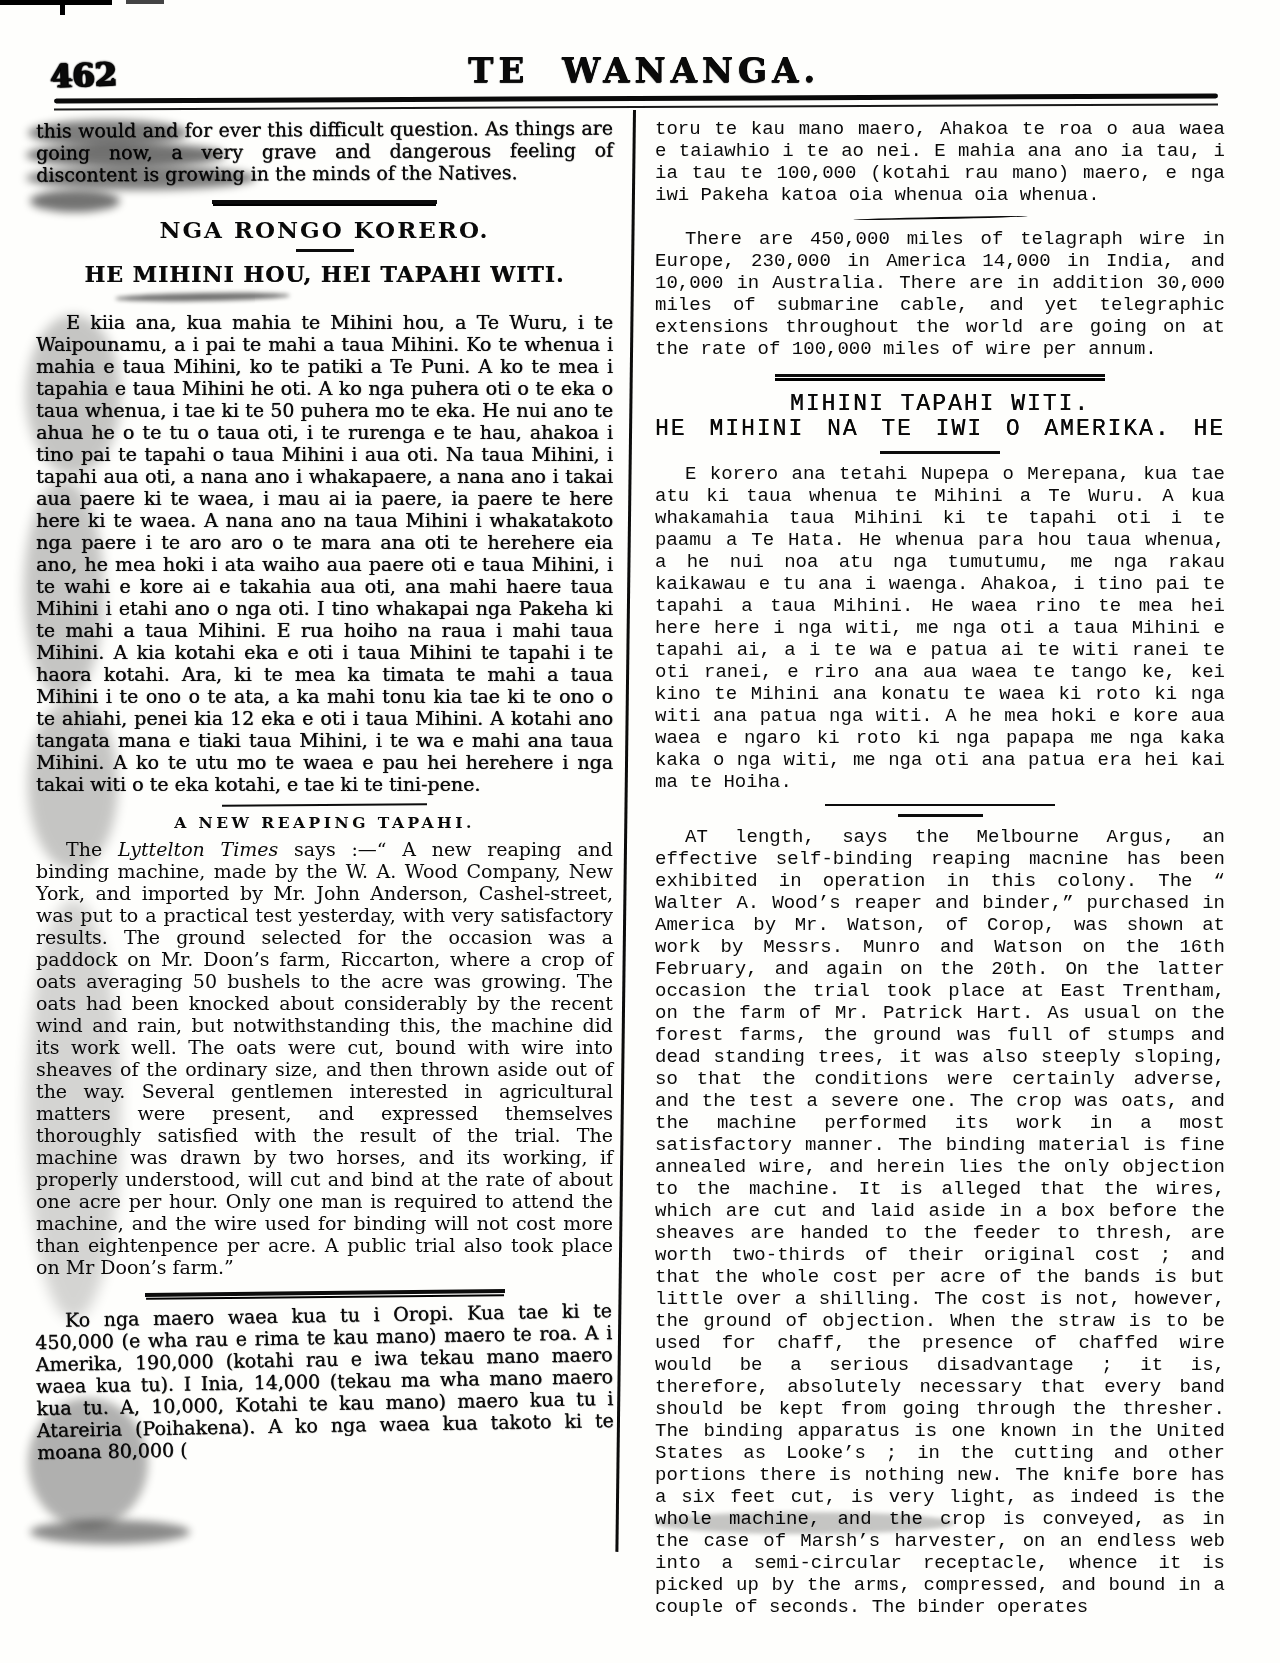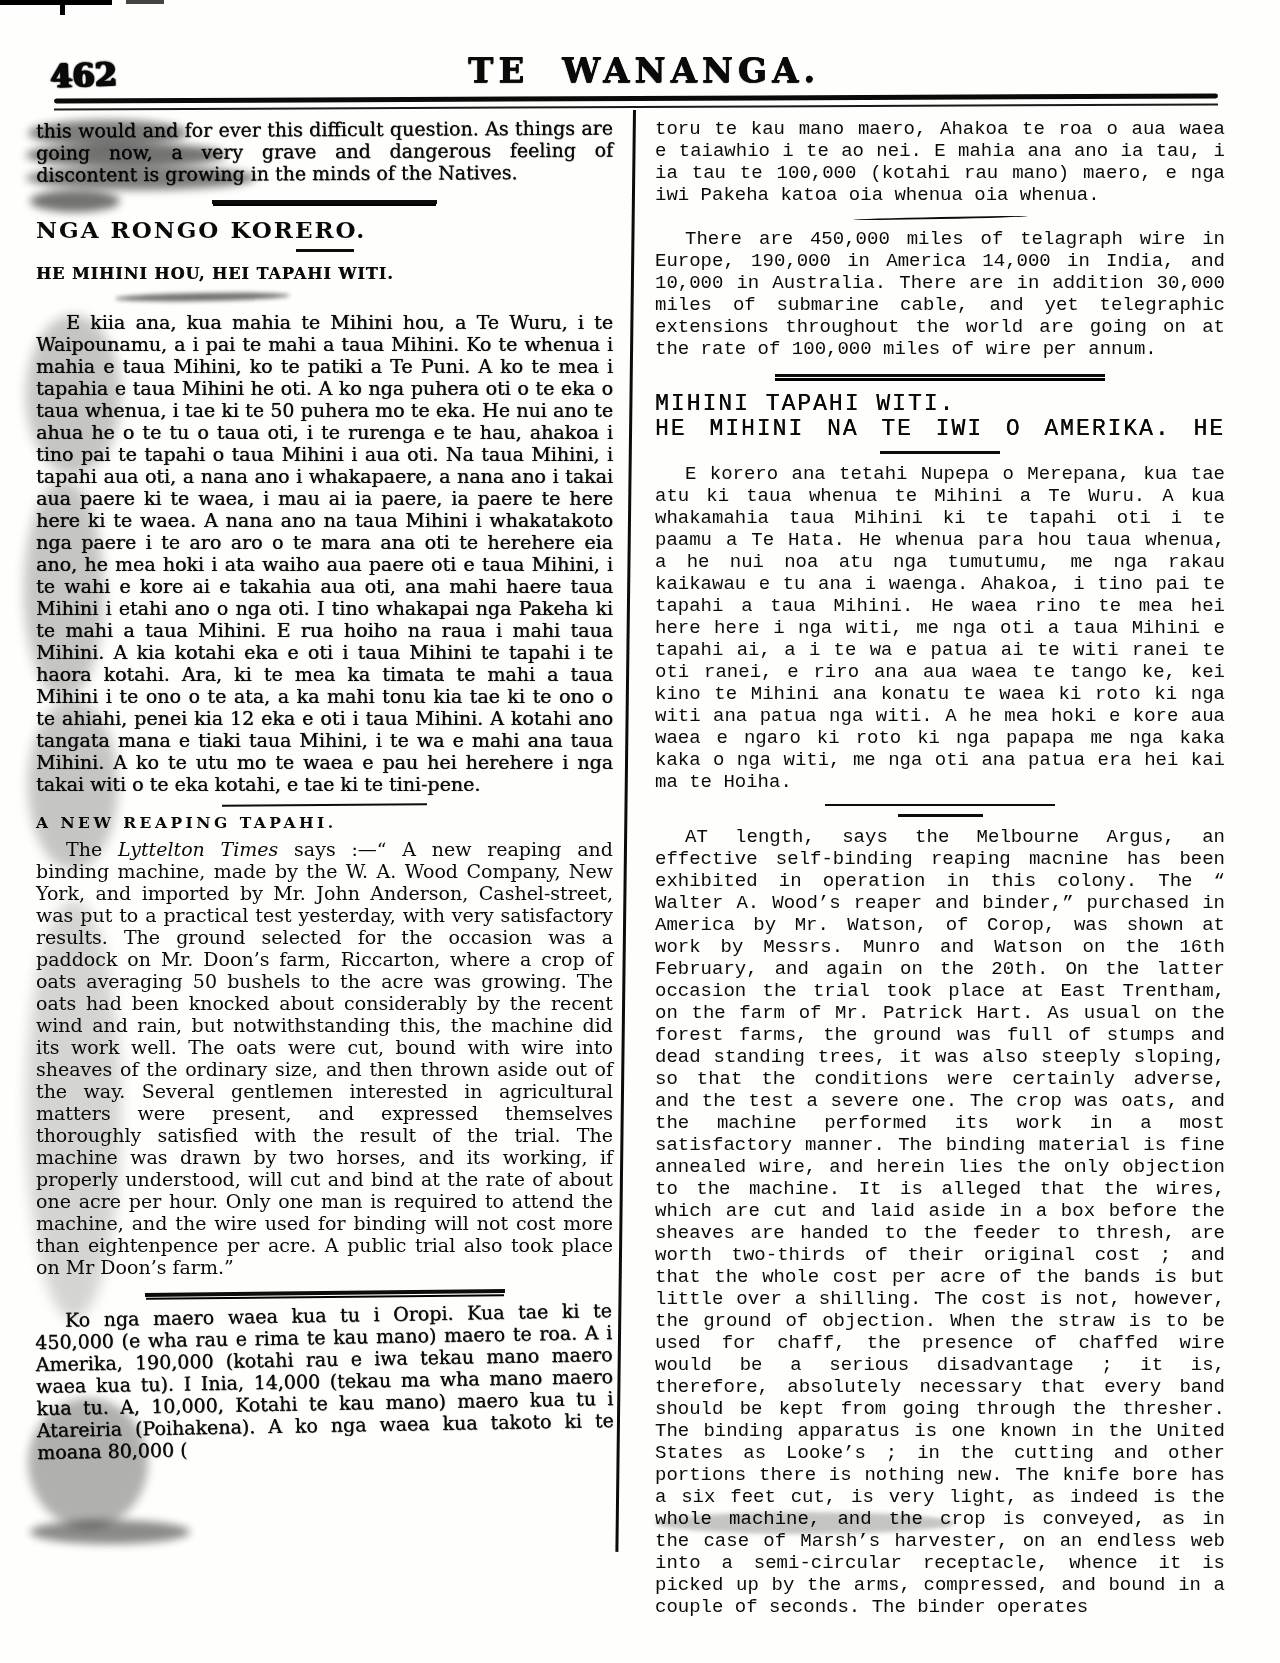--- a/index.html
+++ b/index.html
@@ -40,23 +40,23 @@
   .col-right { position: absolute; top: 118px; left: 655px; width: 570px; font-family: Liberation Mono, monospace; }
 
   p { margin: 0; font-size: 19px; line-height: 22px; text-align: justify; }
   p.indent { text-indent: 30px; }
   .inky { text-shadow: 0.4px 0.4px 0.8px rgba(0,0,0,0.85); }
   .tilt-up { transform: rotate(-1deg); transform-origin: left center; }
   .tilt-slight { transform: rotate(-0.3deg); }
   i { font-style: italic; }
   .lead-caps { text-transform: uppercase; }
 
-  h2, h3 { margin: 0; font-weight: bold; }
+  h2, h3 { margin: 0; font-weight: bold; text-align: center; }
   .section-head { font-size: 23px; letter-spacing: 2px; line-height: 26px; }
-  .article-head-bold { font-size: 16px; letter-spacing: 1px; line-height: 26px; text-shadow: 0.4px 0.3px 0.6px rgba(0,0,0,0.8); }
+  .article-head-bold { font-size: 22px; letter-spacing: 1px; line-height: 26px; text-shadow: 0.4px 0.3px 0.6px rgba(0,0,0,0.8); }
   .article-head-caps { font-size: 23px; font-weight: normal; letter-spacing: 2px; line-height: 25px; text-shadow: 0.3px 0 0 #000; }
   .head-justify { text-align: justify; text-align-last: justify; }
   .small-caps-head { font-size: 15.5px; letter-spacing: 3.5px; line-height: 19px; }
 
   
   .rule { background: #0c0c0c; margin-left: auto; margin-right: auto; }
   .rule-heavy-a { width: 225px; height: 4px; box-shadow: 0 3px 0 -1px #000; margin-top: 16px; margin-bottom: 13px; }
   .rule-small-a { width: 58px; height: 3px; margin-top: 6px; margin-bottom: 9px; }
   .rule-thin-a  { width: 205px; height: 2px; margin-top: 9px; margin-bottom: 7px; transform: rotate(-0.4deg); }
   .rule-double-a{ width: 360px; height: 4px; box-shadow: 0 4px 0 -1px #000; margin-top: 13px; margin-bottom: 14px; transform: rotate(-0.6deg); }
@@ -98,21 +98,21 @@
     <p class="indent mt6"><span>The </span><i>Lyttelton Times</i><span> says :—“ A new reaping and binding machine, made by the W. A. Wood Company, New York, and imported by Mr. John Anderson, Cashel-street, was put to a practical test yesterday, with very satisfactory results. The ground selected for the occasion was a paddock on Mr. Doon’s farm, Riccarton, where a crop of oats averaging 50 bushels to the acre was growing. The oats had been knocked about considerably by the recent wind and rain, but notwithstanding this, the machine did its work well. The oats were cut, bound with wire into sheaves of the ordinary size, and then thrown aside out of the way. Several gentlemen interested in agricultural matters were present, and expressed themselves thoroughly satisfied with the result of the trial. The machine was drawn by two horses, and its working, if properly understood, will cut and bind at the rate of about one acre per hour. Only one man is required to attend the machine, and the wire used for binding will not cost more than eightenpence per acre. A public trial also took place on Mr Doon’s farm.”</span></p>
 
     <div class="rule rule-double-a"></div>
     <p class="indent inky tilt-up">Ko nga maero waea kua tu i Oropi. Kua tae ki te 450,000 (e wha rau e rima te kau mano) maero te roa. A i Amerika, 190,000 (kotahi rau e iwa tekau mano maero waea kua tu). I Inia, 14,000 (tekau ma wha mano maero kua tu. A, 10,000, Kotahi te kau mano) maero kua tu i Atareiria (Poihakena). A ko nga waea kua takoto ki te moana 80,000 (</p>
   </div>
 
   <div class="col-right">
     <p>toru te kau mano maero, Ahakoa te roa o aua waea e taiawhio i te ao nei. E mahia ana ano ia tau, i ia tau te 100,000 (kotahi rau mano) maero, e nga iwi Pakeha katoa oia whenua oia whenua.</p>
 
     <div class="rule rule-thin-b"></div>
-    <p class="indent">There are 450,000 miles of telagraph wire in Europe, 190,000 in America 14,000 in India, and 10,000 in Australia. There are in addition 30,000 miles of submarine cable, and yet telegraphic extensions throughout the world are going on at the rate of 100,000 miles of wire per annum.</p>
+    <p class="indent">There are 450,000 miles of telagraph wire in Europe, 230,000 in America 14,000 in India, and 10,000 in Australia. There are in addition 30,000 miles of submarine cable, and yet telegraphic extensions throughout the world are going on at the rate of 100,000 miles of wire per annum.</p>
 
     <div class="rule rule-double-b"></div>
     <h2 class="article-head-caps">MIHINI TAPAHI WITI.</h2>
     <h2 class="article-head-caps head-justify">HE MIHINI NA TE IWI O AMERIKA. HE</h2>
     <div class="rule rule-small-b"></div>
     <p class="indent">E korero ana tetahi Nupepa o Merepana, kua tae atu ki taua whenua te Mihini a Te Wuru. A kua whakamahia taua Mihini ki te tapahi oti i te paamu a Te Hata. He whenua para hou taua whenua, a he nui noa atu nga tumutumu, me nga rakau kaikawau e tu ana i waenga. Ahakoa, i tino pai te tapahi a taua Mihini. He waea rino te mea hei here here i nga witi, me nga oti a taua Mihini e tapahi ai, a i te wa e patua ai te witi ranei te oti ranei, e riro ana aua waea te tango ke, kei kino te Mihini ana konatu te waea ki roto ki nga witi ana patua nga witi. A he mea hoki e kore aua waea e ngaro ki roto ki nga papapa me nga kaka kaka o nga witi, me nga oti ana patua era hei kai ma te Hoiha.</p>
 
     <div class="rule rule-thin-c"></div>
     <div class="rule rule-small-c"></div>
     <p class="indent"><span class="lead-caps">At</span><span> length, says the Melbourne Argus, an effective self-binding reaping macnine has been exhibited in operation in this colony. The “ Walter A. Wood’s reaper and binder,” purchased in America by Mr. Watson, of Corop, was shown at work by Messrs. Munro and Watson on the 16th February, and again on the 20th. On the latter occasion the trial took place at East Trentham, on the farm of Mr. Patrick Hart. As usual on the forest farms, the ground was full of stumps and dead standing trees, it was also steeply sloping, so that the conditions were certainly adverse, and the test a severe one. The crop was oats, and the machine performed its work in a most satisfactory manner. The binding material is fine annealed wire, and herein lies the only objection to the machine. It is alleged that the wires, which are cut and laid aside in a box before the sheaves are handed to the feeder to thresh, are worth two-thirds of their original cost ; and that the whole cost per acre of the bands is but little over a shilling. The cost is not, however, the ground of objection. When the straw is to be used for chaff, the presence of chaffed wire would be a serious disadvantage ; it is, therefore, absolutely necessary that every band should be kept from going through the thresher. The binding apparatus is one known in the United States as Looke’s ; in the cutting and other portions there is nothing new. The knife bore has a six feet cut, is very light, as indeed is the whole machine, and the crop is conveyed, as in the case of Marsh’s harvester, on an endless web into a semi-circular receptacle, whence it is picked up by the arms, compressed, and bound in a couple of seconds. The binder operates</span></p>

